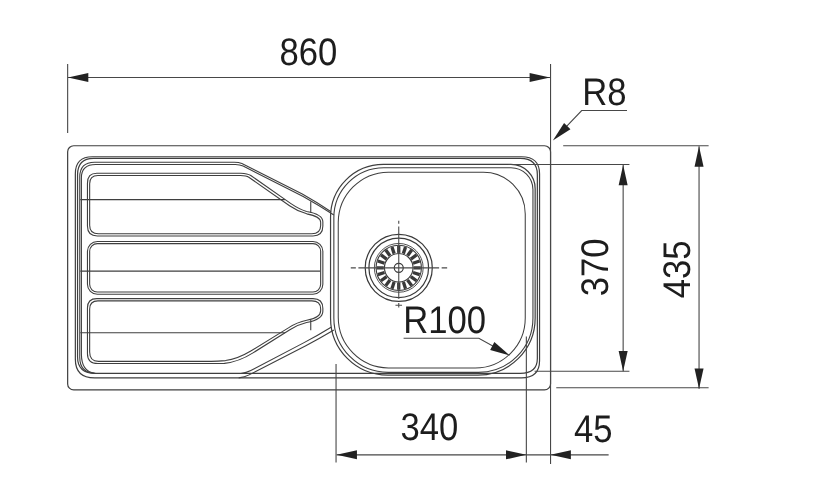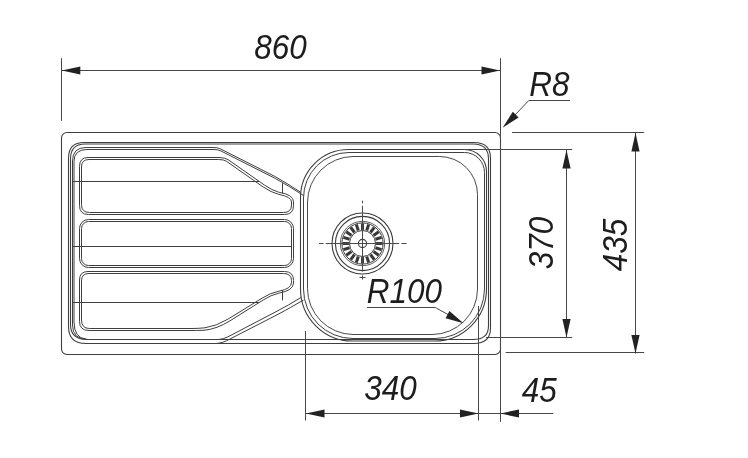--- a/index.html
+++ b/index.html
@@ -1,16 +1,16 @@
 <!DOCTYPE html>
 <html><head>
 <meta charset="utf-8">
 <style>
 html,body{margin:0;padding:0;background:#ffffff;}
-#wrap{width:748px;height:458px;position:relative;overflow:hidden;background:#fff;font-style:italic;}
+#wrap{width:748px;height:458px;position:relative;overflow:hidden;background:#fff;}
 text{font-family:"Liberation Sans",sans-serif;fill:#1d1d1d;}
 </style>
 </head>
 <body>
 <div id="wrap">
 <svg width="748" height="458" viewBox="0 0 748 458">
 <rect x="0" y="0" width="748" height="458" fill="#ffffff"></rect>
 
 <g fill="none" stroke="#3f3f3f" stroke-width="1.1">
 <rect x="61.5" y="132.5" width="439" height="222" rx="5.5"></rect>

